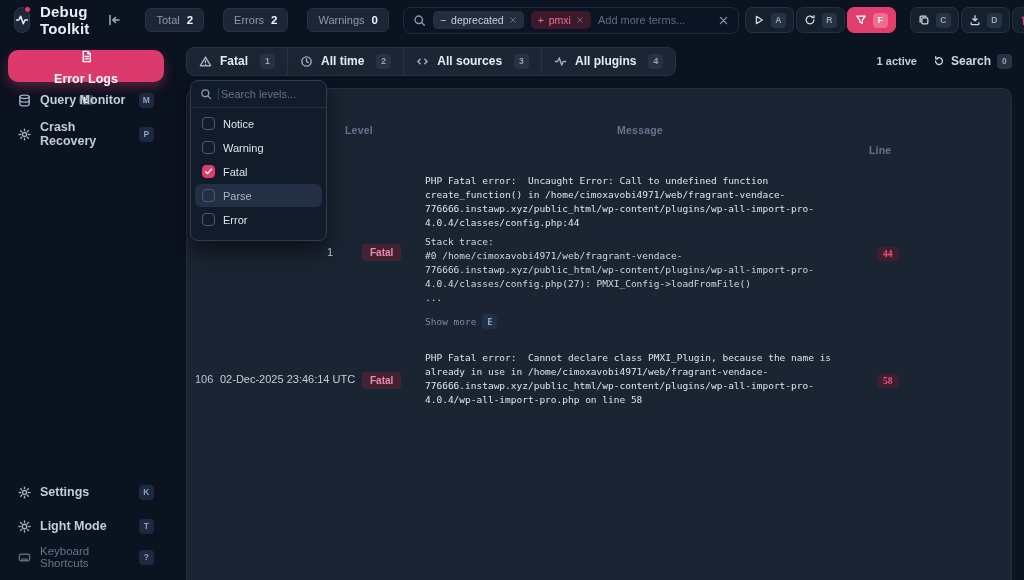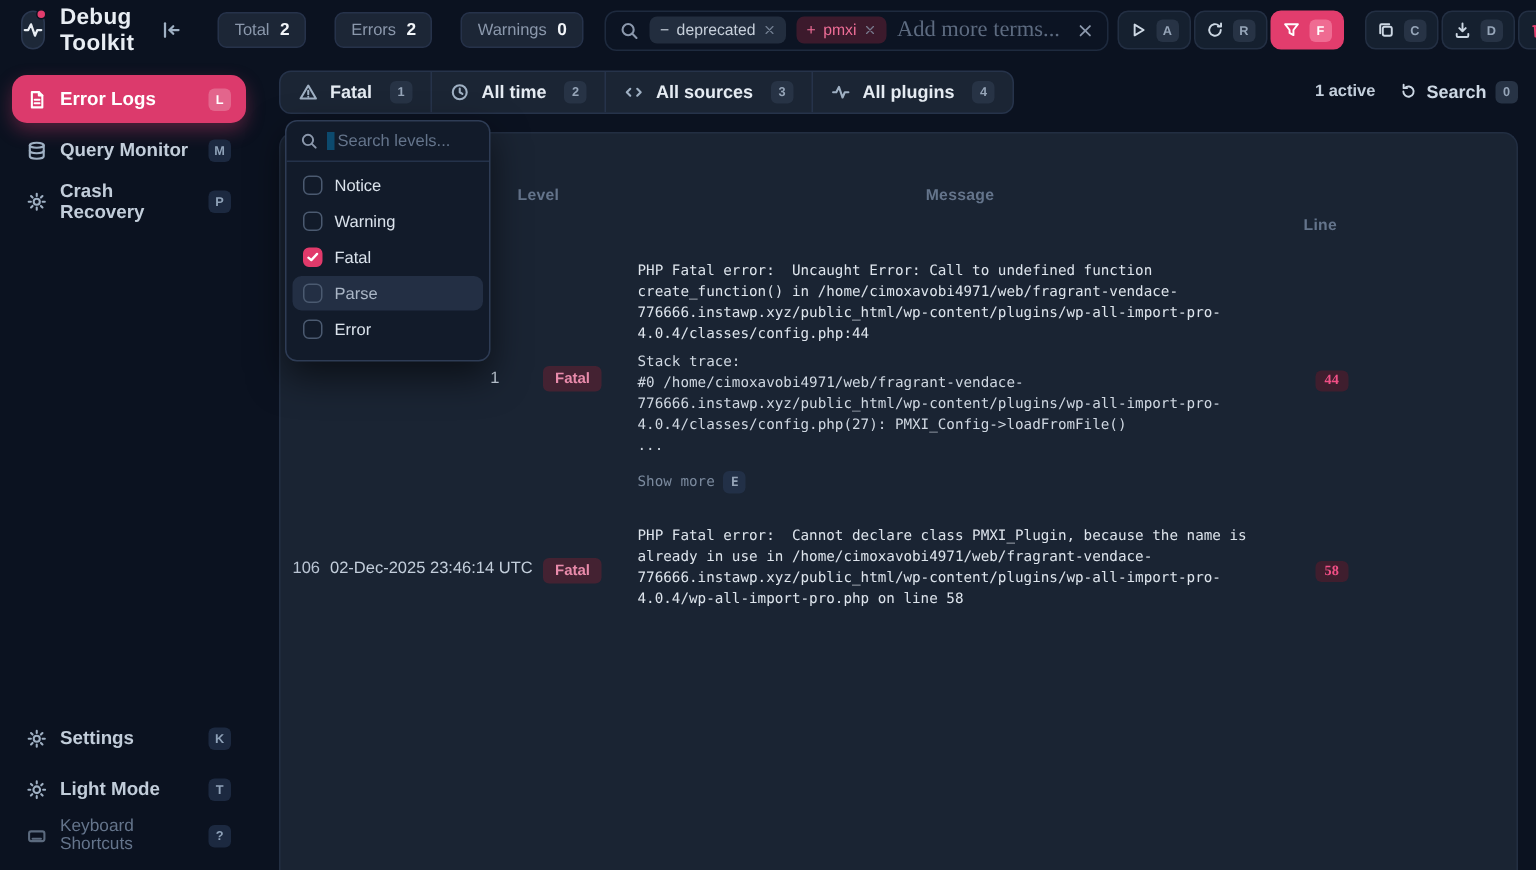--- a/index.html
+++ b/index.html
@@ -49,21 +49,21 @@
   .searchbar .icon { color:#8b98ac; }
   .tag {
     height:18px; display:flex; align-items:center; gap:5px; padding:0 7px;
     border-radius:5px; font-size:10.5px; white-space:nowrap;
   }
   .tag-exclude { background:#222d3e; color:#c6cfda; }
   .tag-include { background:#3c1a2c; color:#ef6e97; }
   .tag .tag-x { cursor:pointer; opacity:.75; }
   .search-input {
     flex:1; background:transparent; border:none; outline:none;
-    color:#dbe3ec; font-size:15px; font-family:Liberation Serif, serif; min-width:40px;
+    color:#dbe3ec; font-size:11px; font-family:Liberation Sans, sans-serif; min-width:40px;
   }
   .search-input::placeholder { color:#5d6b80; }
   .search-clear { color:#9aa7b8; cursor:pointer; }
 
   .actions { display:flex; align-items:center; gap:2px; margin-left:6px; }
   .act-btn {
     height:26px; padding:0 7px; border-radius:7px; display:flex; align-items:center; gap:6px;
     background:#15202f; border:1px solid #232f43; color:#cdd8e4; cursor:pointer;
   }
   .act-btn.group-gap { margin-left:12px; }
@@ -86,20 +86,21 @@
     height:32px; border-radius:10px; display:flex; align-items:center; gap:9px;
     padding:0 10px; color:#c2cdda; font-size:12.5px; font-weight:bold; cursor:pointer;
     margin-bottom:2px;
   }
   .nav-item .icon { color:#9fb0c3; }
   .nav-item .nav-label { flex:1; }
   .nav-item .key { background:#1c2940; color:#8fa2b8; }
   .nav-item.active {
     background:#dc3a6c; color:#ffffff;
     box-shadow:0 5px 12px rgba(222,58,110,.35);
+    flex-direction:column;
   }
   .nav-item.active .icon { color:#ffffff; }
   .nav-item.active .key { background:rgba(255,255,255,.22); color:#ffffff; }
   .sidebar-spacer { flex:1; }
   .nav-item.dim { color:#64748b; font-weight:normal; font-size:11.5px; height:26px; }
   .nav-item.dim .icon { color:#5b6a7e; }
 
   
   .main { position:absolute; left:186px; top:46px; width:826px; height:534px; }
 
@@ -167,21 +168,21 @@
     box-shadow:0 10px 24px rgba(0,0,0,.55);
     padding-bottom:4px;
   }
   .dd-search {
     display:flex; align-items:center; gap:6px; padding:7px 9px;
     border-bottom:1px solid #24324a; color:#8b98ac;
   }
   .dd-search input {
     width:100%; background:transparent; border:none; outline:none;
     color:#dbe3ec; font-size:11px; font-family:"Liberation Sans", sans-serif;
-    border-left:5px solid #0c4a6e; padding-left:2px;
+    border-left:1px solid #0c4a6e; padding-left:2px;
   }
   .dd-search input::placeholder { color:#64748b; }
   .dd-list { padding:4px;text-align:center; }
   .dd-option {
     display:flex; align-items:center; gap:8px; padding:5px 7px; border-radius:6px;
     cursor:pointer; margin-bottom:1px;
   }
   .dd-option.hovered { background:#232f44; }
   .dd-option .opt-label { font-size:11px; color:#dbe3ec; }
   .dd-option.hovered .opt-label { color:#aab6c6; }

